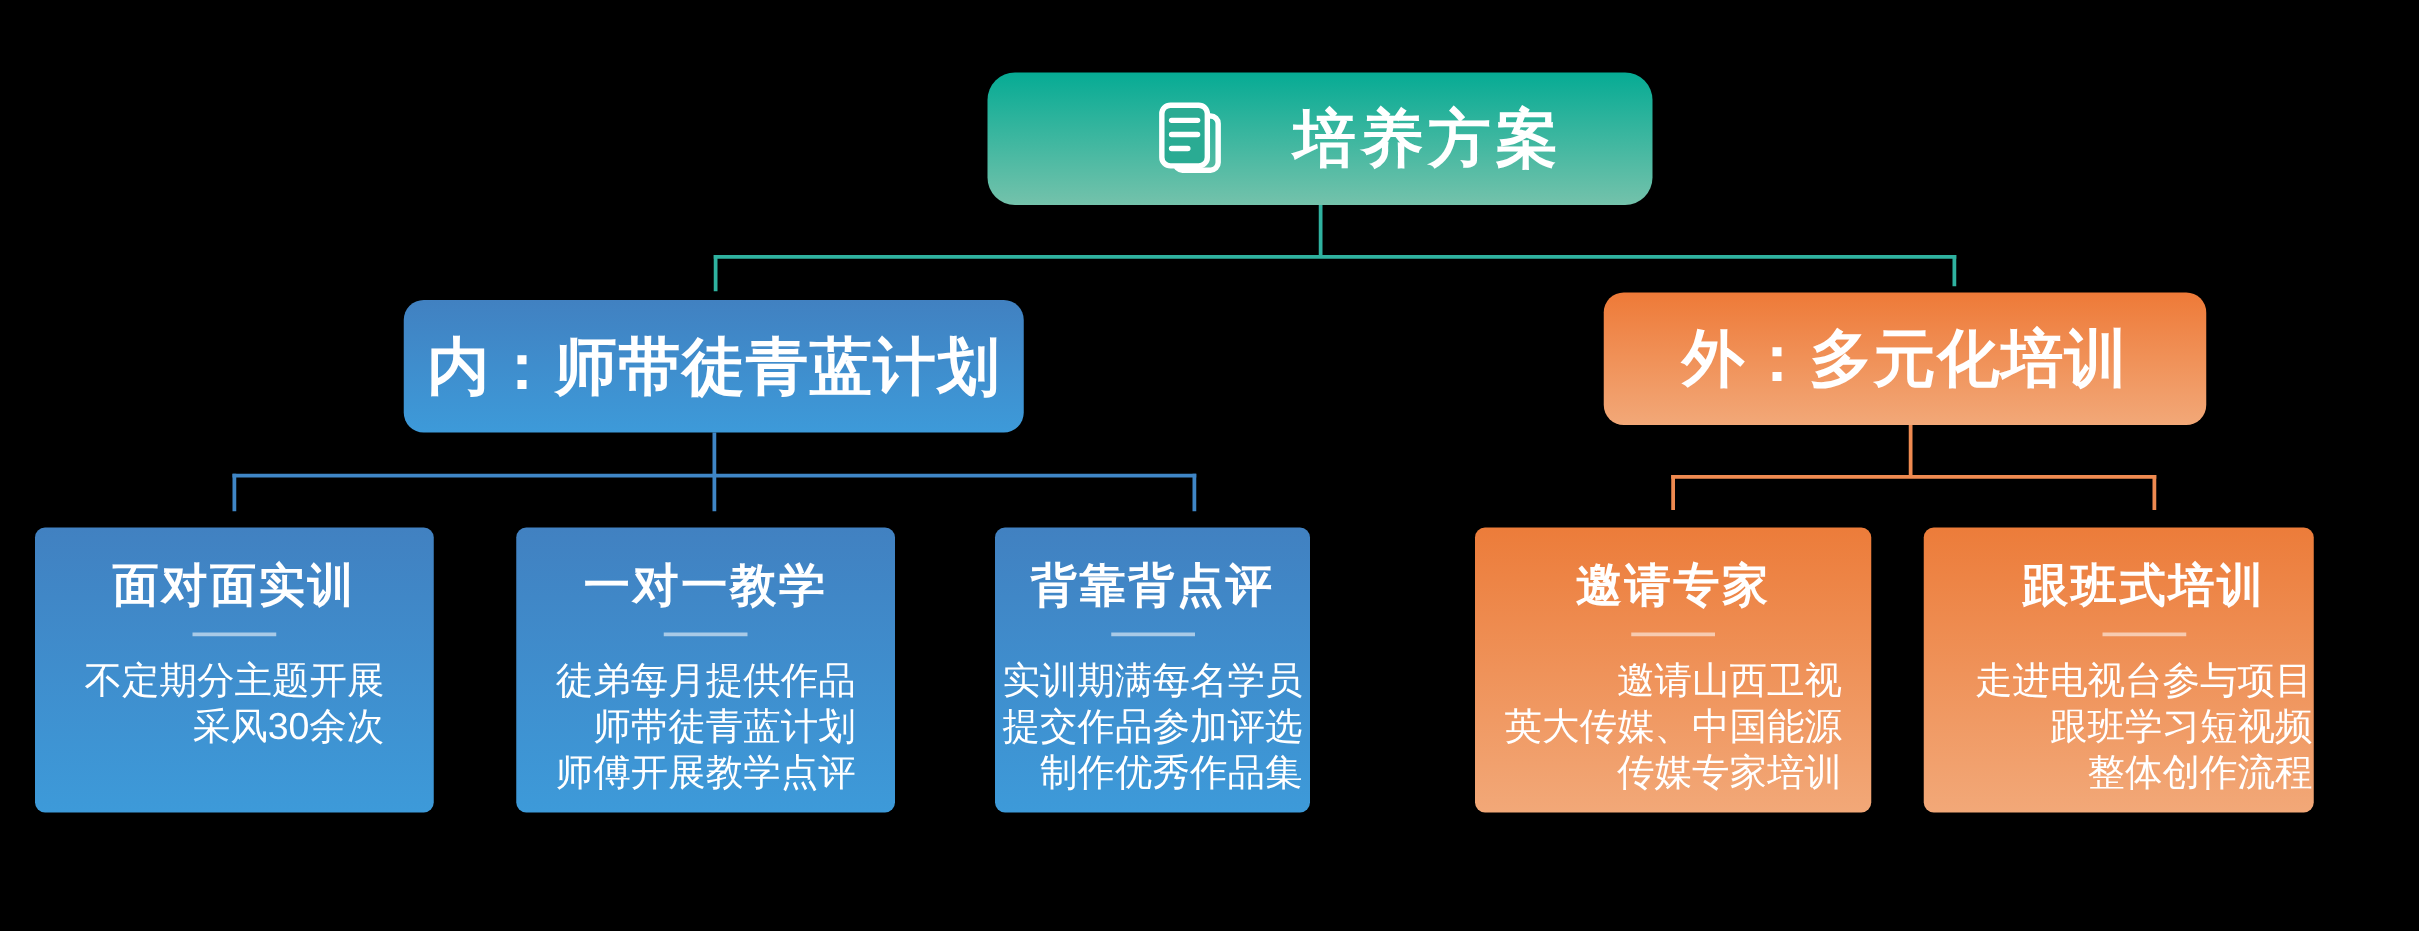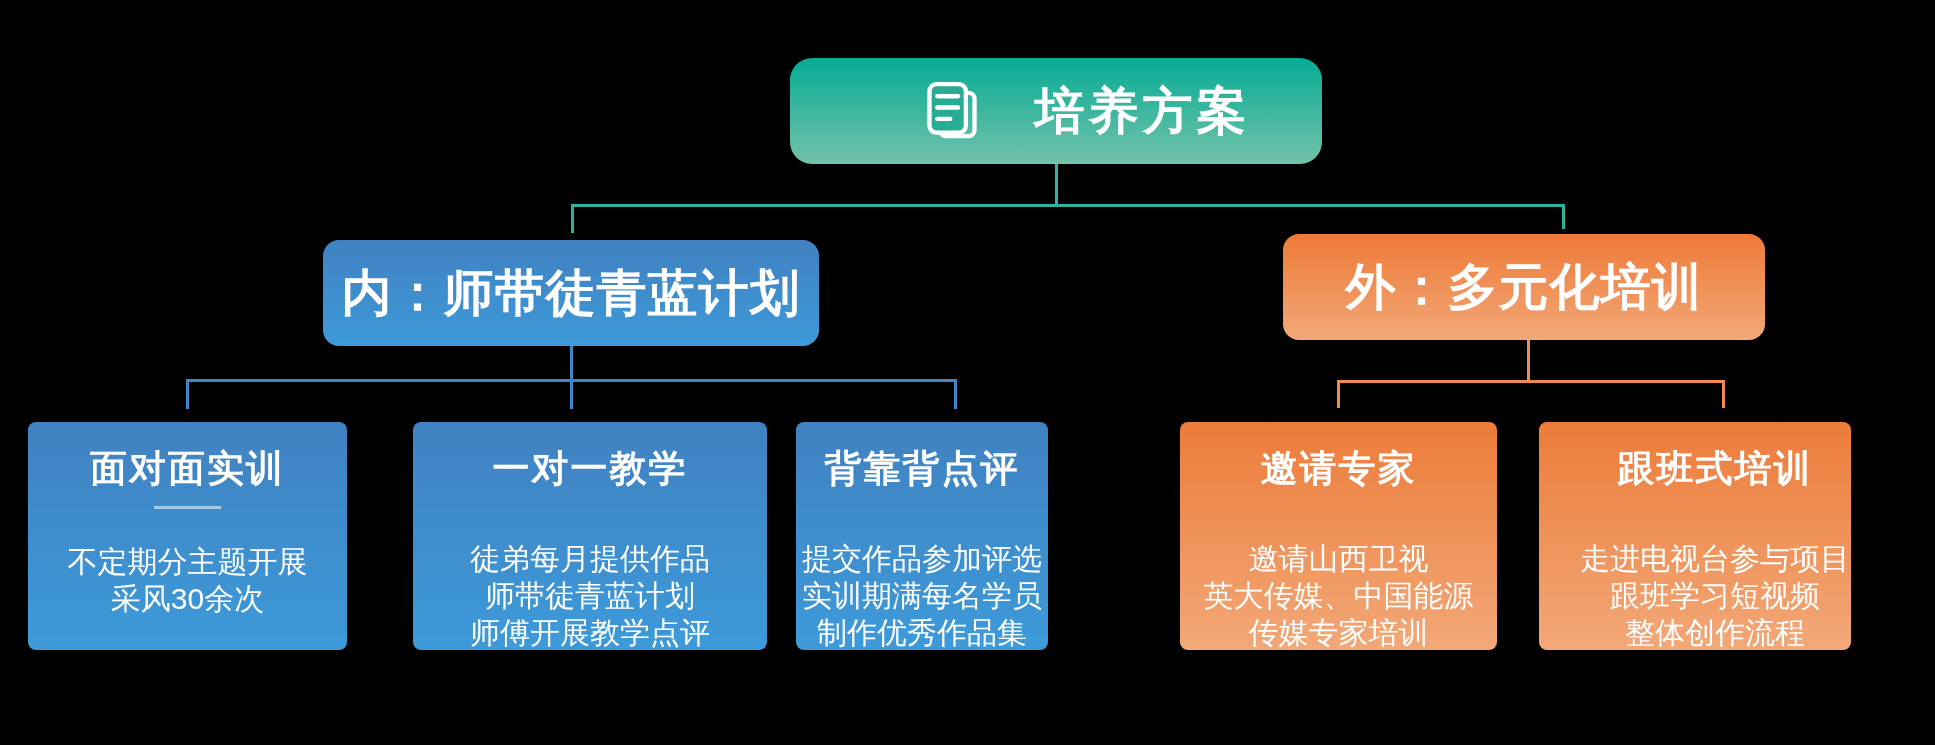--- a/index.html
+++ b/index.html
@@ -59,22 +59,22 @@
     font-weight:bold;
     line-height:46px;
     letter-spacing:2px;
   }
   .divider{
     width:67px;height:3px;
     margin-top:14px;
     background:rgba(255,255,255,0.55);
   }
   .l3-body{
-    margin-top:34px;
-    text-align:center;
+    margin-top:17px;
+    text-align:right;
   }
   .bline{
     font-size:30px;
     line-height:37px;
   }
   .line{position:absolute;}
   .line.teal{background:#2fb2a0;}
   .line.bluec{background:#3f86c6;}
   .line.orangec{background:#ef8a50;}
 </style>
@@ -117,36 +117,36 @@
 
 <div class="node l3 blue" style="left:28px;width:319px;">
   <div class="l3-title">面对面实训</div>
   <div class="divider"></div>
   <div class="l3-body">
     <div class="bline">不定期分主题开展</div>
     <div class="bline">采风30余次</div>
   </div>
 </div>
 
-<div class="node l3 blue" style="left:413px;width:354px;">
+<div class="node l3 blue" style="left:413px;width:303px;">
   <div class="l3-title">一对一教学</div>
   <div class="divider"></div>
   <div class="l3-body">
     <div class="bline">徒弟每月提供作品</div>
     <div class="bline">师带徒青蓝计划</div>
     <div class="bline">师傅开展教学点评</div>
   </div>
 </div>
 
 <div class="node l3 blue" style="left:796px;width:252px;">
   <div class="l3-title">背靠背点评</div>
   <div class="divider"></div>
   <div class="l3-body">
+    <div class="bline">实训期满每名学员</div>
     <div class="bline">提交作品参加评选</div>
-    <div class="bline">实训期满每名学员</div>
     <div class="bline">制作优秀作品集</div>
   </div>
 </div>
 
 <div class="node l3 orange" style="left:1180px;width:317px;">
   <div class="l3-title">邀请专家</div>
   <div class="divider"></div>
   <div class="l3-body">
     <div class="bline">邀请山西卫视</div>
     <div class="bline">英大传媒、中国能源</div>

